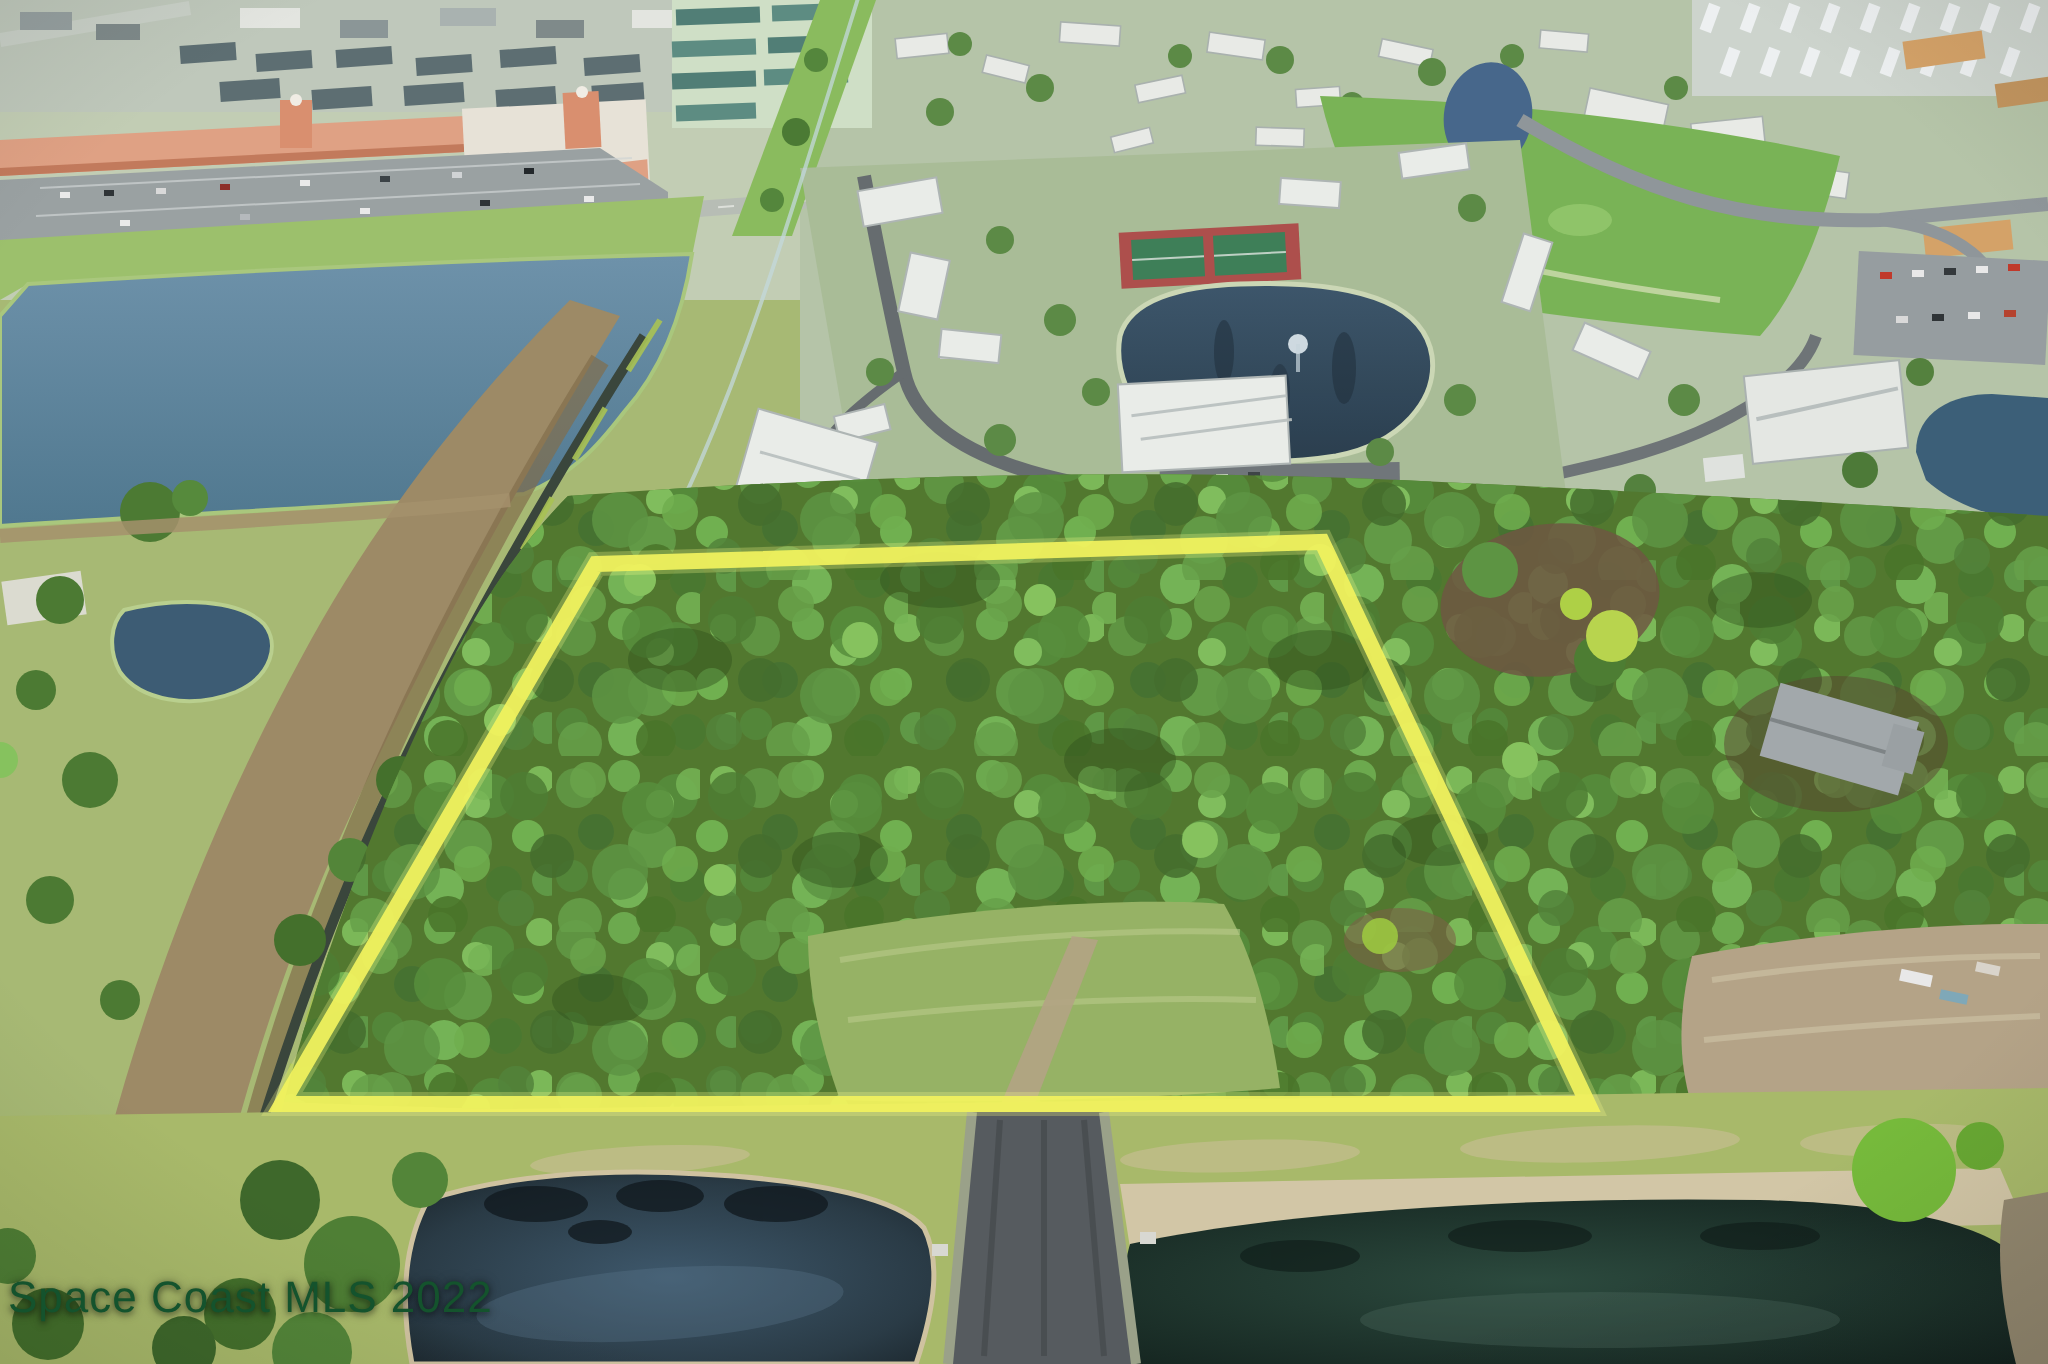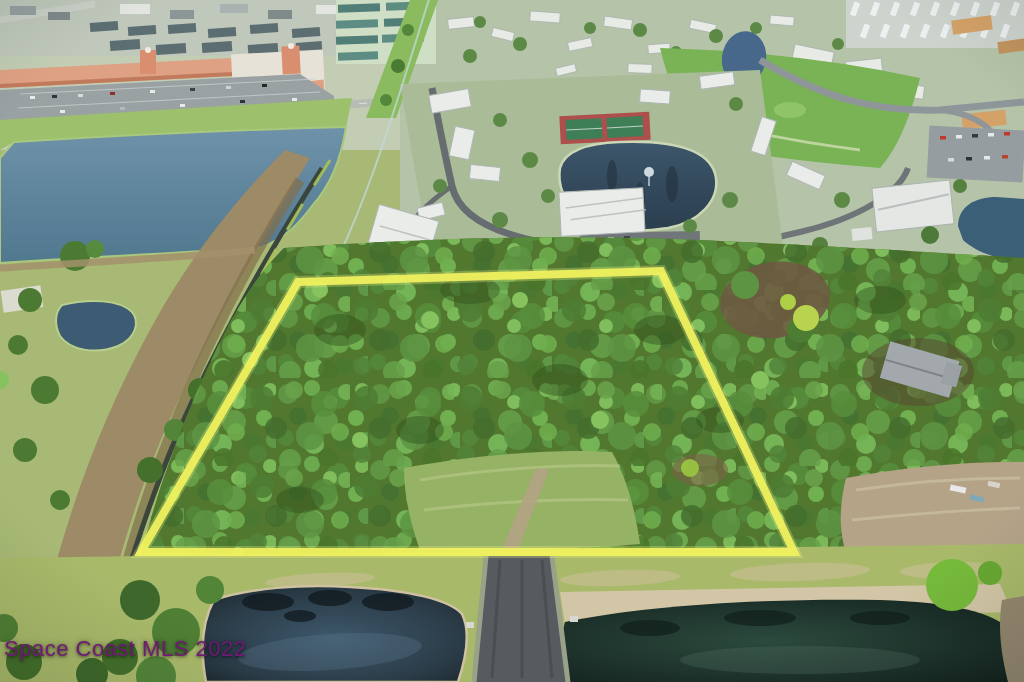--- a/index.html
+++ b/index.html
@@ -1,20 +1,20 @@
 <!DOCTYPE html>
 <html><head>
 <meta charset="utf-8">
 <style>
   html,body{margin:0;padding:0;background:#222;}
   .stage{position:relative;width:1024px;height:682px;overflow:hidden;
          background:#a7b974;font-family:"Liberation Sans",sans-serif;}
   .stage svg{display:block;}
   .watermark{position:absolute;left:4px;top:636px;font-size:22px;letter-spacing:.5px;
-             color:#701a75;text-shadow:0 1px 3px rgba(0,0,0,.55),0 0 6px rgba(0,0,0,.35);
+             color:#14532d;text-shadow:0 1px 3px rgba(0,0,0,.55),0 0 6px rgba(0,0,0,.35);
              user-select:none;}
   .boundary{fill:none;stroke:#f1f25e;stroke-width:8;stroke-linejoin:miter;opacity:.93;}
   .boundary-glow{fill:none;stroke:#f6f78a;stroke-width:12;opacity:.28;}
 </style>
 </head>
 <body>
 
 <div class="stage">
 <svg width="1024" height="682" viewBox="0 0 1024 682">
   <defs>

